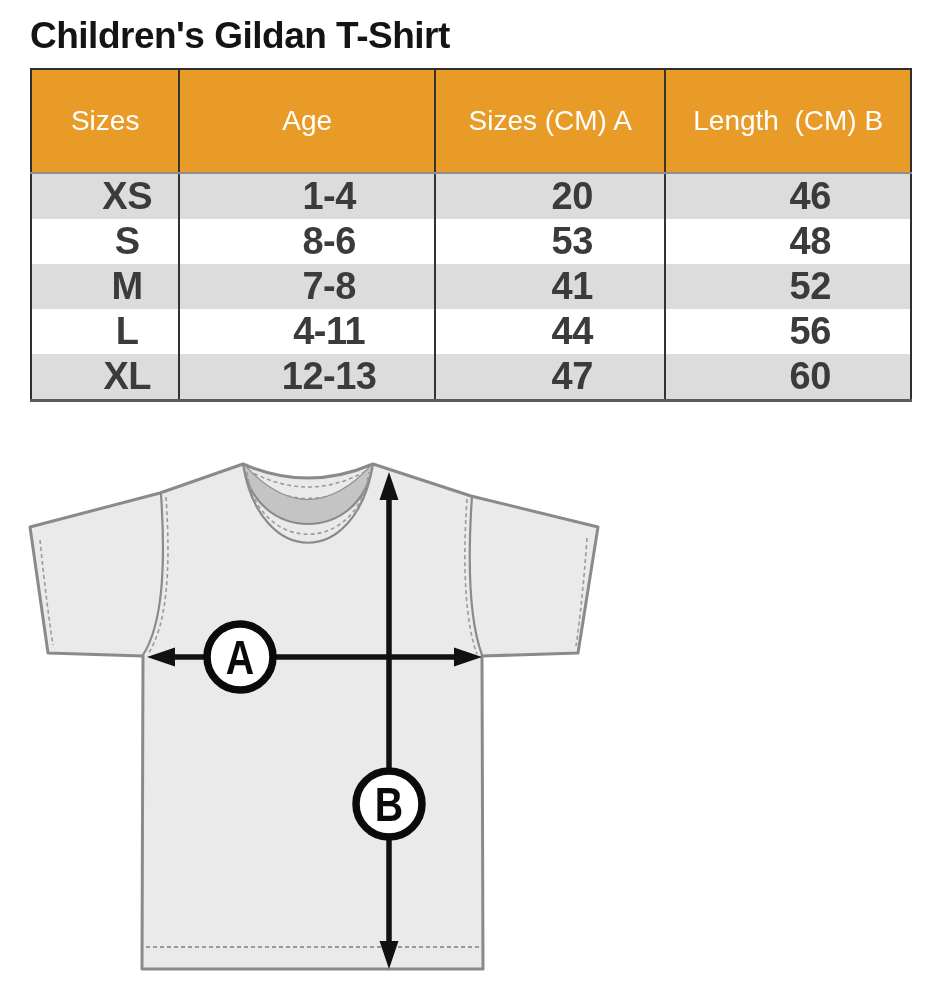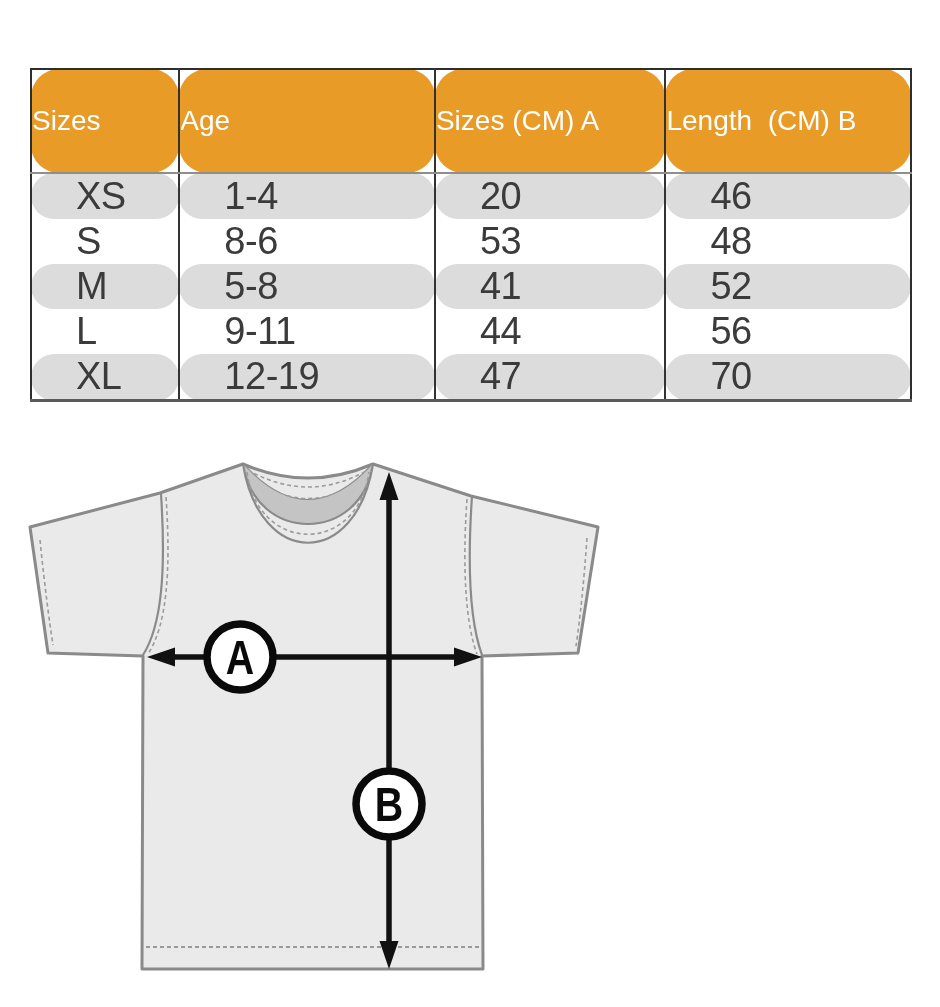--- a/index.html
+++ b/index.html
@@ -3,46 +3,47 @@
 <meta charset="utf-8">
 <style>
   html,body{margin:0;padding:0;background:#ffffff;}
   #page{position:relative;width:940px;height:1007px;background:#ffffff;overflow:hidden;
         font-family:"Liberation Sans",sans-serif;}
   #title{position:absolute;left:30px;top:14px;font-size:37px;line-height:44px;
          font-weight:bold;color:#141414;letter-spacing:-0.5px;}
   #size-table{position:absolute;left:30px;top:68px;width:882px;border-collapse:collapse;
               table-layout:fixed;}
   #size-table{border:2px solid #2e2e2e;border-bottom:3px solid #5a5a5a;}
-  #size-table th,#size-table td{border-left:2px solid #333333;text-align:left;
-              vertical-align:middle;padding:0;overflow:hidden;border-radius:28px;}
+  #size-table th,#size-table td{border-left:2px solid #333333;text-align:center;
+              vertical-align:middle;padding:0;overflow:hidden;}
   #size-table th:first-child,#size-table td:first-child{border-left:none;}
   #size-table thead th{height:102px;background:#E89B27;color:#ffffff;font-weight:normal;
               font-size:28px;border-bottom:2px solid #8e8e8e;white-space:pre;}
-  #size-table tbody td{height:45px;font-size:38px;font-weight:normal;color:#3b3b3b;
+  #size-table tbody td{height:45px;font-size:38px;font-weight:bold;color:#3b3b3b;
               background:#ffffff;letter-spacing:-0.5px;padding-left:44px;}
   #size-table tbody tr.alt td{background:#DCDCDC;}
   #diagram{position:absolute;left:20px;top:440px;width:620px;height:567px;}
   .outline{fill:#EAEAEA;stroke:#8A8A8A;stroke-width:3;stroke-linejoin:round;}
   .seam{fill:none;stroke:#8A8A8A;stroke-width:2.2;}
   .stitch{fill:none;stroke:#9B9B9B;stroke-width:1.6;stroke-dasharray:4 3;}
   .neck{fill:#C4C4C4;stroke:none;}
   .band{fill:#EAEAEA;stroke:#8A8A8A;stroke-width:2.2;}
   .hem{fill:none;stroke:#999999;stroke-width:2;stroke-dasharray:4 3;}
   .arrow-line{fill:none;stroke:#111111;stroke-width:5.5;}
   .arrow-head{fill:#111111;stroke:none;}
   .marker-circle{fill:#ffffff;stroke:#0a0a0a;stroke-width:7.5;}
   .marker-letter{font-family:"Liberation Sans",sans-serif;font-weight:bold;font-size:48px;
                  fill:#0a0a0a;text-anchor:middle;}
 </style>
 </head>
 <body>
 
 <div id="page">
 
+  <div id="title">Children's Gildan T-Shirt</div>
 
   <table id="size-table">
     <colgroup>
       <col style="width:16.86%">
         <col style="width:29.04%">
         <col style="width:26.2%">
         <col style="width:27.9%">
     </colgroup>
     <thead>
       <tr>
@@ -60,35 +61,35 @@
         <td>46</td>
       </tr>
       <tr>
         <td>S</td>
         <td>8-6</td>
         <td>53</td>
         <td>48</td>
       </tr>
       <tr class="alt">
         <td>M</td>
-        <td>5-8</td>
+        <td>7-8</td>
         <td>41</td>
         <td>52</td>
       </tr>
       <tr>
         <td>L</td>
-        <td>9-11</td>
+        <td>4-11</td>
         <td>44</td>
         <td>56</td>
       </tr>
       <tr class="alt">
         <td>XL</td>
-        <td>12-19</td>
+        <td>12-13</td>
         <td>47</td>
-        <td>70</td>
+        <td>60</td>
       </tr>
     </tbody>
   </table>
 
   <svg id="diagram" viewBox="0 0 620 567">
 
     <path class="outline" d="M 223,24 L 140,53 L 10,87 L 28,213 L 123,216 L 122,529 L 463,529 L 462,216 L 558,213 L 578,87 L 451,56 L 353,24 Q 288,52 223,24 Z"></path>
 
     <path class="seam" d="M 223,24 Q 288,96 353,24"></path>
 

